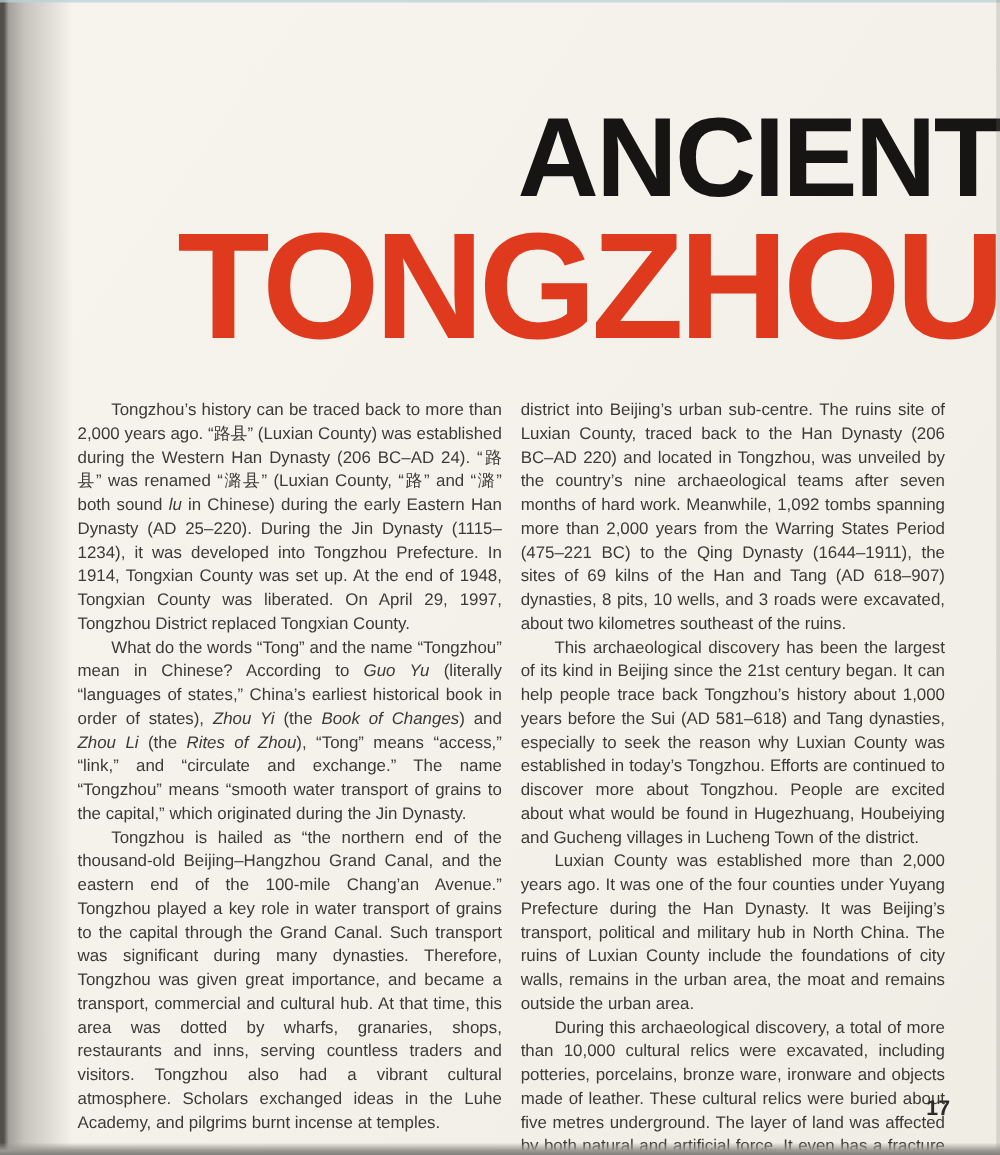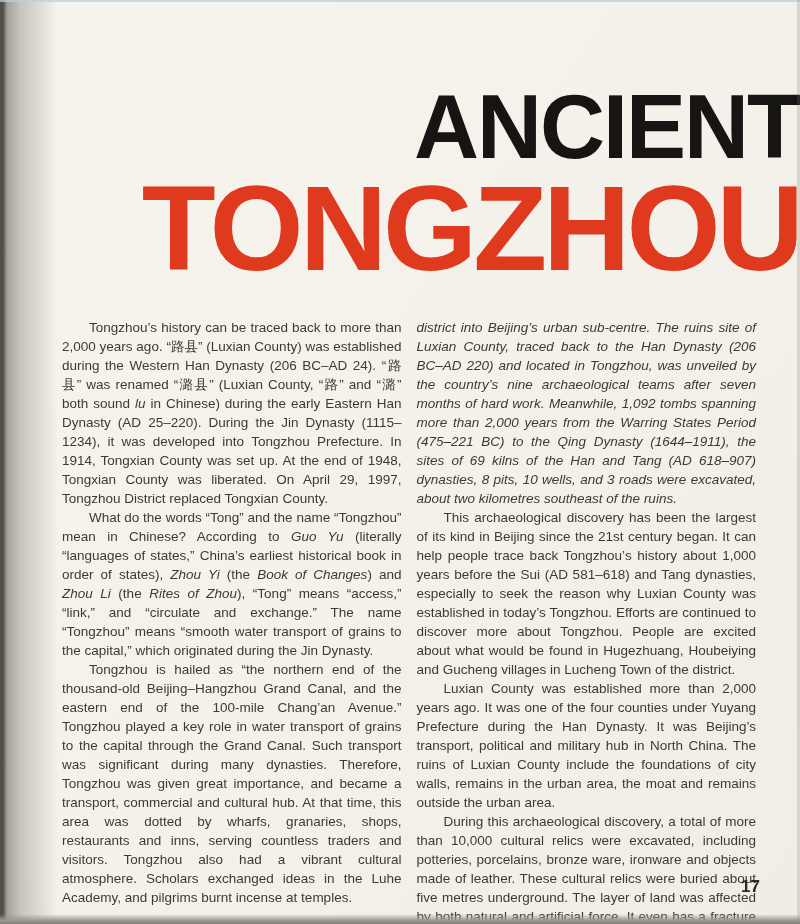--- a/index.html
+++ b/index.html
@@ -76,21 +76,21 @@
   }
   .col { flex: 1; min-width: 0; }
   p.body-paragraph {
     margin: 0;
     font-size: 13.5px;
     line-height: 19px;
     text-align: justify;
     text-indent: 27px;
     color: var(--body-text);
   }
-  p.body-paragraph.no-indent { text-indent: 0; font-style: italic; }
+  p.body-paragraph.no-indent { text-indent: 0; }
   p.body-paragraph em { font-style: italic; }
   h2.section-heading {
     margin: 12px 0 9px 0;
     font-size: 18px;
     font-weight: bold;
     letter-spacing: 0;
     color: var(--heading-orange);
   }
   .page-number {
     position: absolute;

